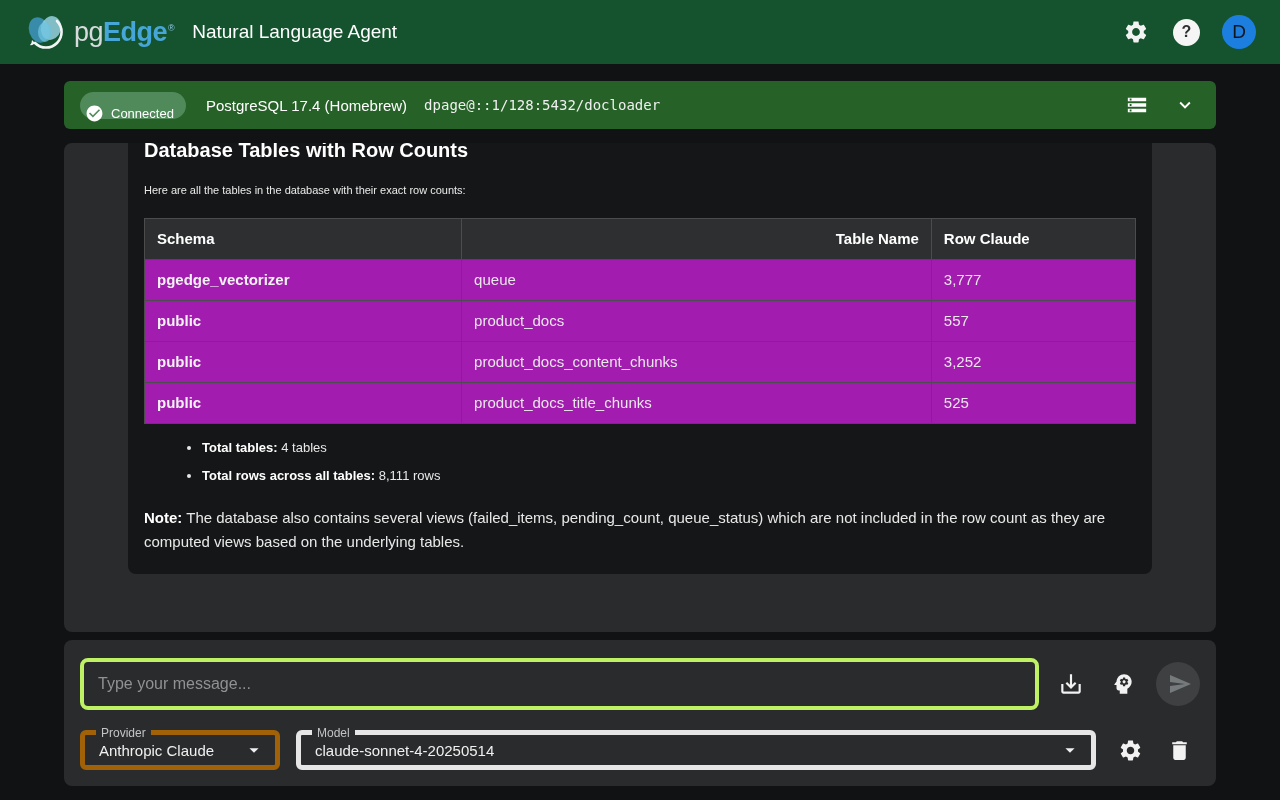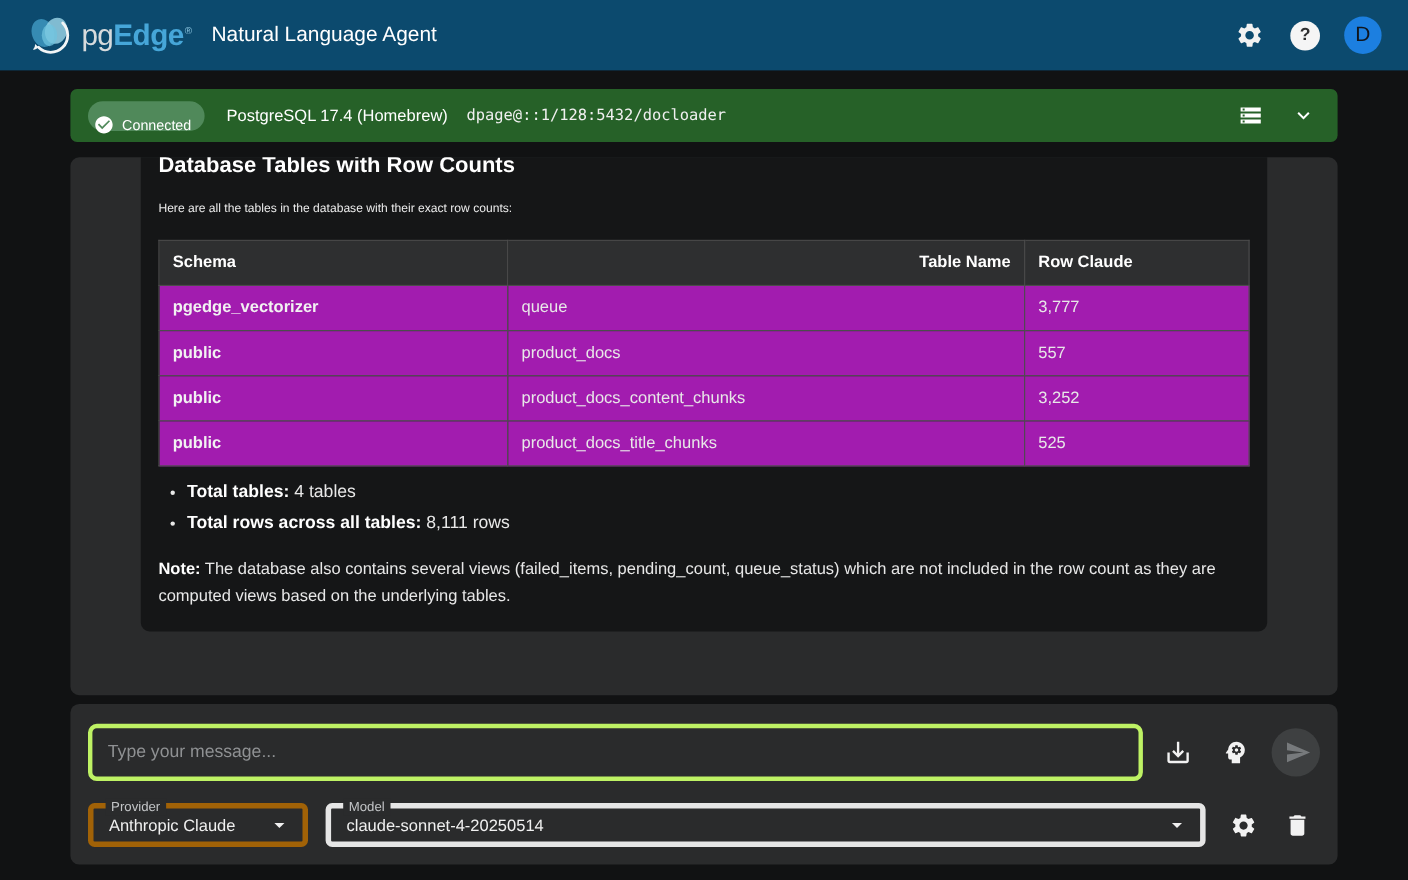--- a/index.html
+++ b/index.html
@@ -7,21 +7,21 @@
   body {
     background: #111213;
     font-family: "Liberation Sans", sans-serif;
     color: #e8e8e8;
     -webkit-font-smoothing: antialiased;
   }
 
   
   .app-bar {
     height: 64px;
-    background: #0c4a6e;
+    background: #14532d;
     display: flex;
     align-items: center;
     padding: 0 24px;
   }
   .logo { display: flex; align-items: center; cursor: pointer; }
   .logo-mark { width: 44px; height: 38px; margin-right: 6px; }
   .logo-word { font-size: 27px; letter-spacing: -0.5px; display: flex; align-items: baseline; }
   .logo-pg { color: #d7dbdd; font-weight: 400; }
   .logo-edge { color: #46a6d8; font-weight: 700; }
   .logo-reg { color: #8fc8e2; font-size: 9px; margin-left: 1px; transform: translateY(-10px); }
@@ -108,21 +108,21 @@
   }
   .data-table th { background: #2e2f30; font-weight: 700; color: #fff; }
   .data-table td { background: #a21caf; color: #e8e8e8; }
   .data-table td:first-child { font-weight: 700; color: #f2f2f2; }
   .data-table th:nth-child(1) { width: 32%; }
   .data-table th:nth-child(2) { width: 47.4%; text-align: right; }
   .data-table th:nth-child(3) { width: 20.6%; }
 
   .msg-summary-label { font-size: 15px; font-weight: 700; margin-top: 18px; color: #fff; }
   .summary-list { margin: 10px 0 0 26px; }
-  .summary-list li { font-size: 16px; line-height: 28px; color: #e8e8e8; }
+  .summary-list li { font-size: 13px; line-height: 28px; color: #e8e8e8; margin-left: 32px; }
   .summary-list li strong { color: #fff; }
   .msg-note { font-size: 15px; line-height: 24px; margin-top: 16px; color: #e8e8e8; }
   .msg-note strong { color: #fff; }
 
   
   .composer {
     margin-top: 8px;
     height: 146px;
     background: #2a2b2c;
     border-radius: 8px;

